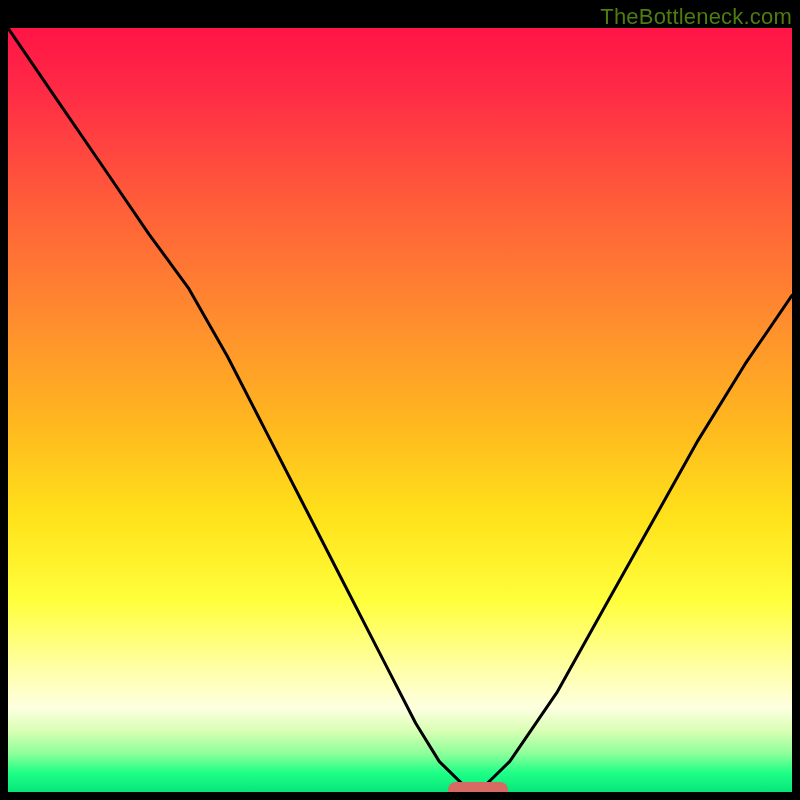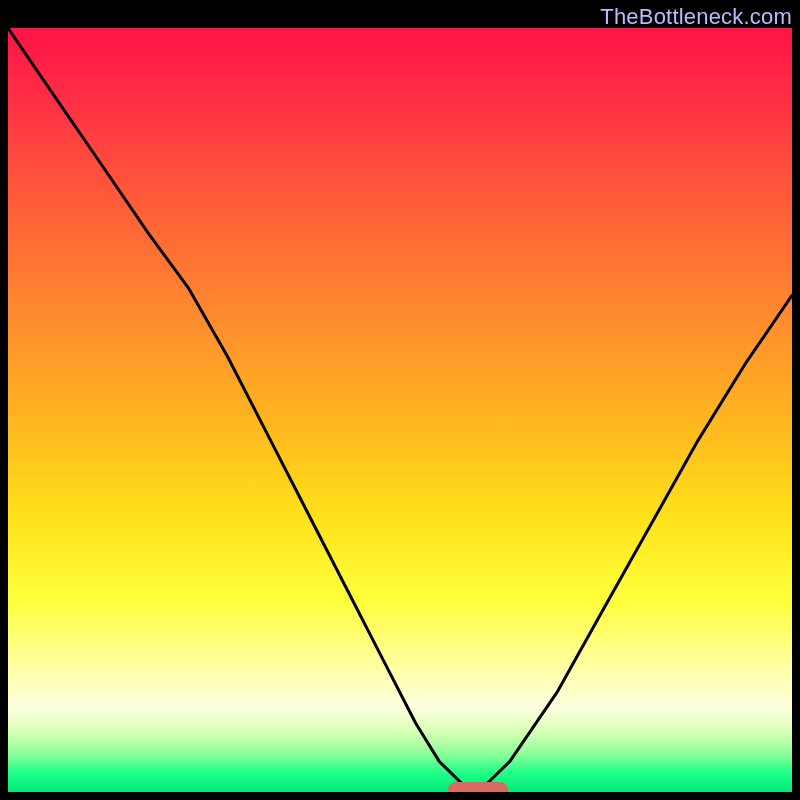--- a/index.html
+++ b/index.html
@@ -13,21 +13,21 @@
   .frame {
     position: relative;
     width: 800px;
     height: 800px;
     background: #000;
   }
   .watermark {
     position: absolute;
     top: 4px;
     right: 8px;
-    color: #c4b5fd;
+    color: #4d7c0f;
     font-size: 22px;
     font-weight: 500;
     letter-spacing: 0.2px;
     z-index: 20;
   }
   .plot-area {
     position: absolute;
     left: 8px;
     top: 28px;
     width: 784px;

